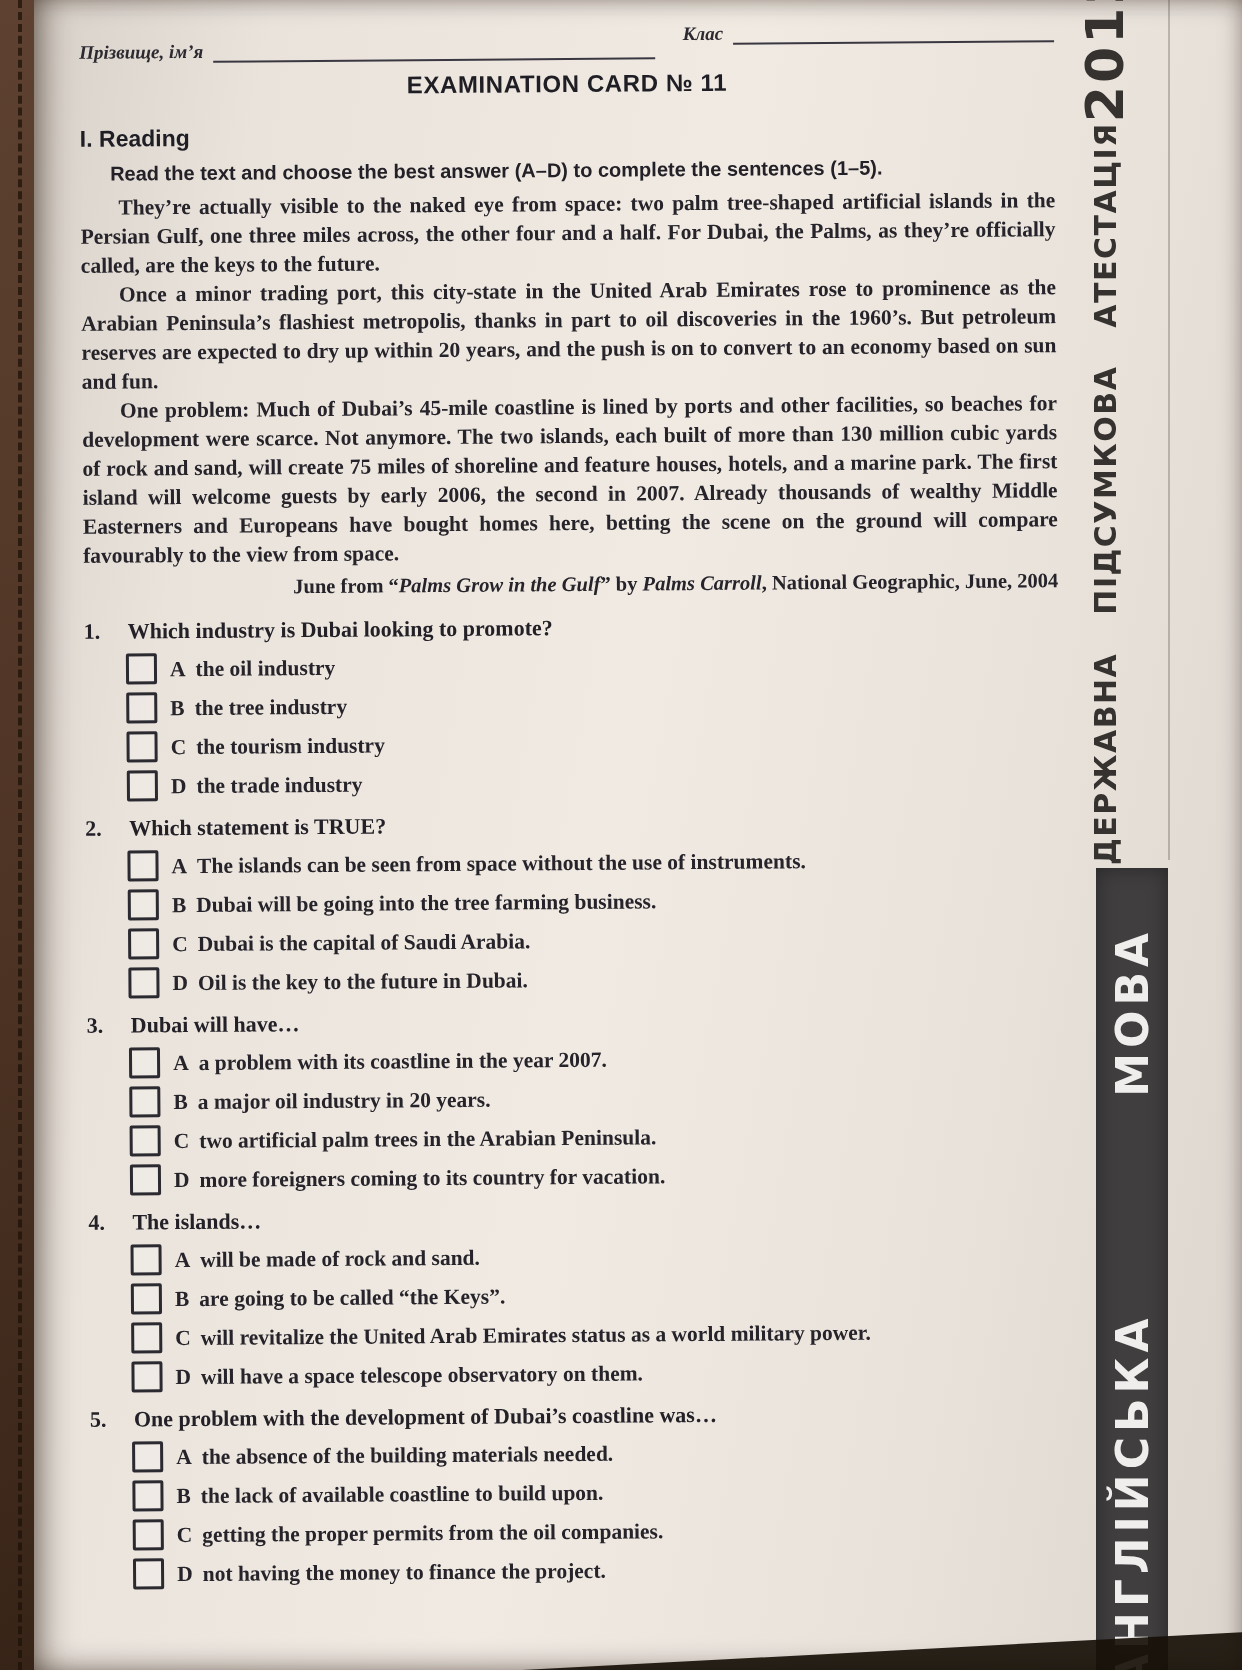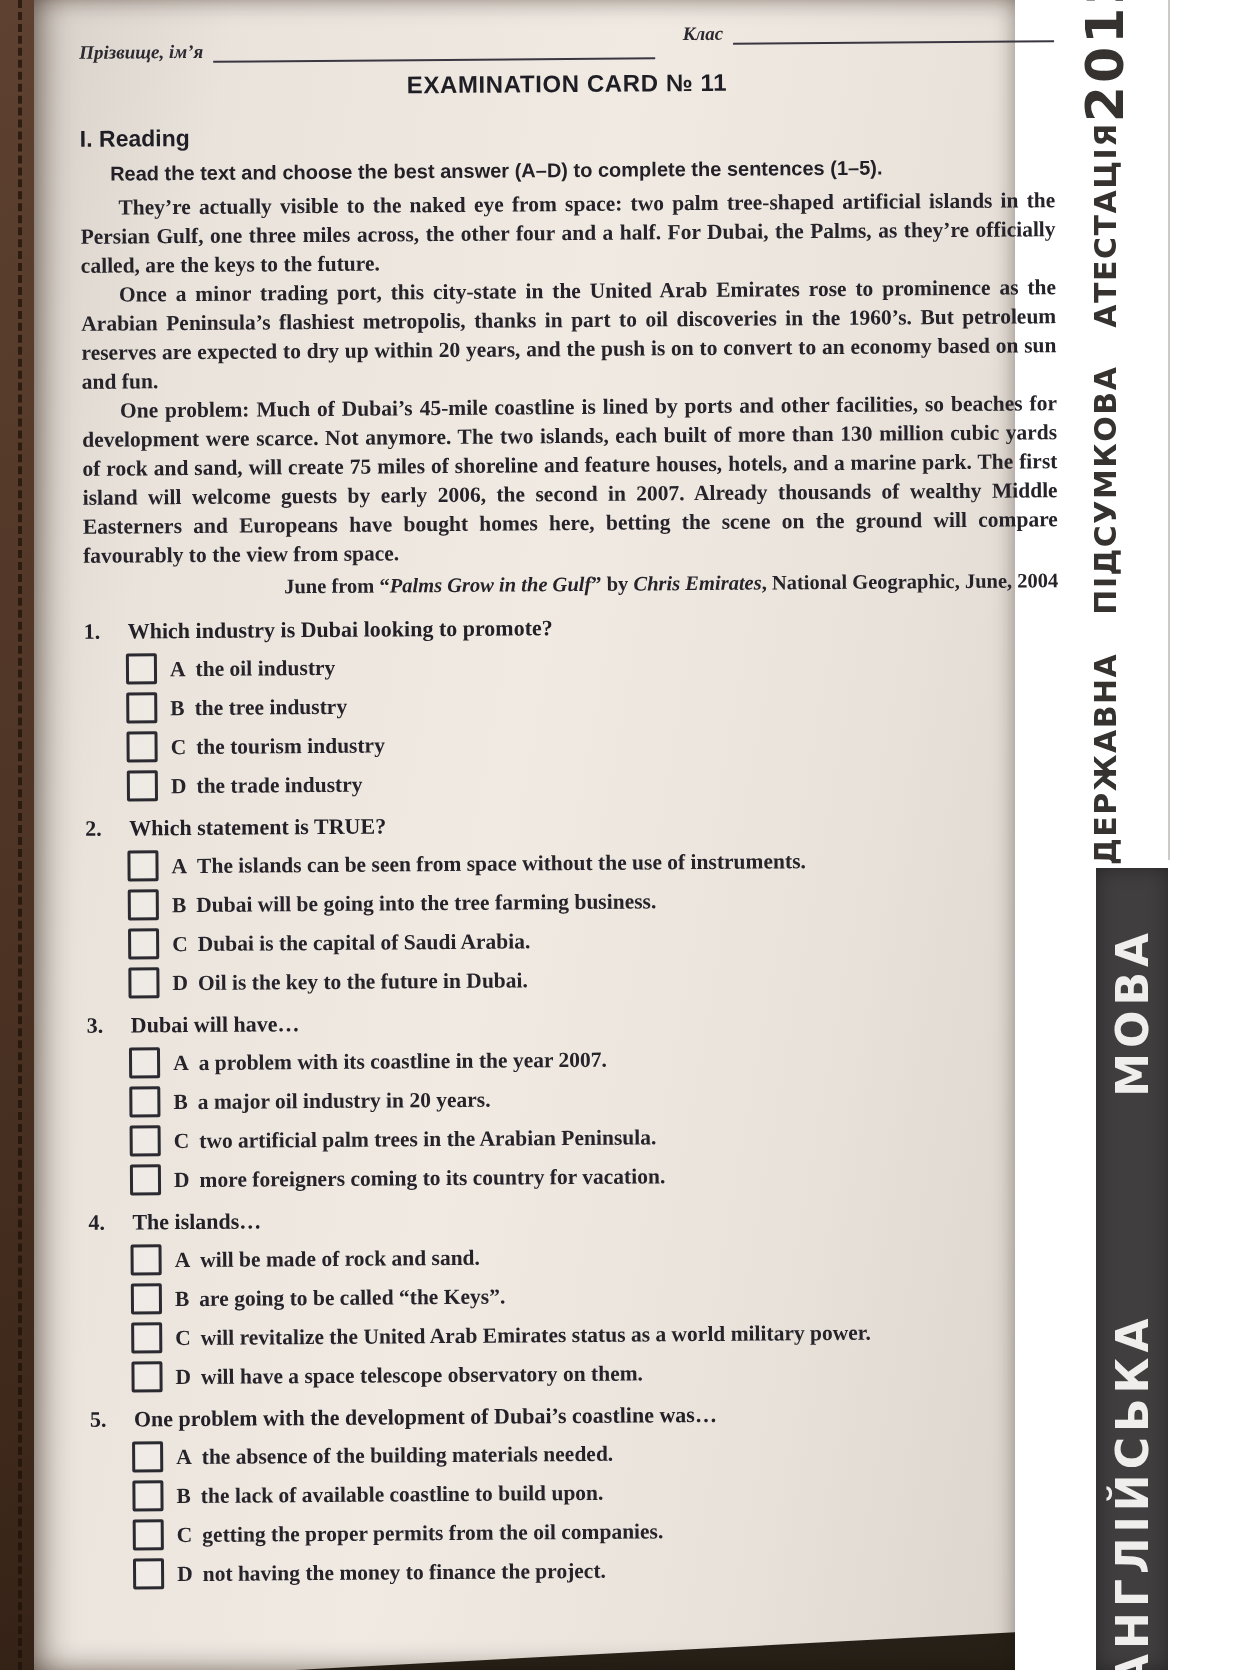--- a/index.html
+++ b/index.html
@@ -1,17 +1,17 @@
 <!DOCTYPE html>
 <html><head>
 <meta charset="utf-8">
 <style>
   html,body{margin:0;padding:0;}
   body{width:1242px;height:1670px;overflow:hidden;}
-  .scene{position:relative;width:1015px;height:1670px;
+  .scene{position:relative;width:1242px;height:1670px;
     background:linear-gradient(165deg,#5e4130 0%,#4e3425 45%,#3a2619 80%,#2a1a10 100%);
     font-family:"Liberation Serif","DejaVu Serif",serif;}
   .cut-line{position:absolute;left:18px;top:0;bottom:0;width:0;
     border-left:4px dashed rgba(28,16,7,.72);}
   .paper{position:absolute;left:34px;top:0;right:0;bottom:0;
     background:linear-gradient(100deg,#d8d1ca 0%,#e9e3dc 16%,#f0eae3 48%,#e8e2db 76%,#dcd5ce 100%);
     box-shadow:inset 20px 0 34px -14px rgba(35,18,6,.55),
                inset -10px 0 24px -10px rgba(35,18,6,.28),
                inset 0 -14px 30px -14px rgba(35,18,6,.30),
                inset 0 12px 26px -14px rgba(35,18,6,.22);}
@@ -81,21 +81,21 @@
 
       <div class="title">EXAMINATION CARD № 11</div>
 
       <div class="section-title">I. Reading</div>
       <div class="instruction">Read the text and choose the best answer (A–D) to complete the sentences (1–5).</div>
 
       <p class="para">They’re actually visible to the naked eye from space: two palm tree-shaped artificial islands in the Persian Gulf, one three miles across, the other four and a half. For Dubai, the Palms, as they’re officially called, are the keys to the future.</p>
       <p class="para">Once a minor trading port, this city-state in the United Arab Emirates rose to prominence as the Arabian Peninsula’s flashiest metropolis, thanks in part to oil discoveries in the 1960’s. But petroleum reserves are expected to dry up within 20 years, and the push is on to convert to an economy based on sun and fun.</p>
       <p class="para">One problem: Much of Dubai’s 45-mile coastline is lined by ports and other facilities, so beaches for development were scarce. Not anymore. The two islands, each built of more than 130 million cubic yards of rock and sand, will create 75 miles of shoreline and feature houses, hotels, and a marine park. The first island will welcome guests by early 2006, the second in 2007. Already thousands of wealthy Middle Easterners and Europeans have bought homes here, betting the scene on the ground will compare favourably to the view from space.</p>
 
-      <div class="attribution"><span>June from “</span><span class="it">Palms Grow in the Gulf</span><span>” by </span><span class="it">Chris Emirates</span><span>, National Geographic, June, 2004</span></div>
+      <div class="attribution"><span>June from “</span><span class="it">Palms Grow in the Gulf</span><span>” by </span><span class="it">Palms Carroll</span><span>, National Geographic, June, 2004</span></div>
 
       <div class="questions">
 
         <div class="q">
           <div class="q-head">
             <span class="q-num">1.</span>
             <span class="q-prompt">Which industry is Dubai looking to promote?</span>
           </div>
           <div class="opt">
             <span class="box"></span>

